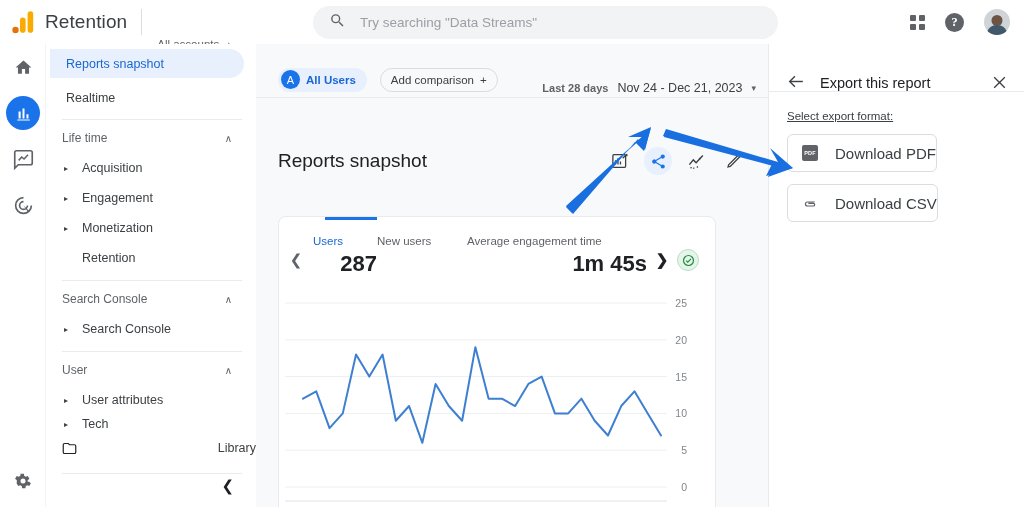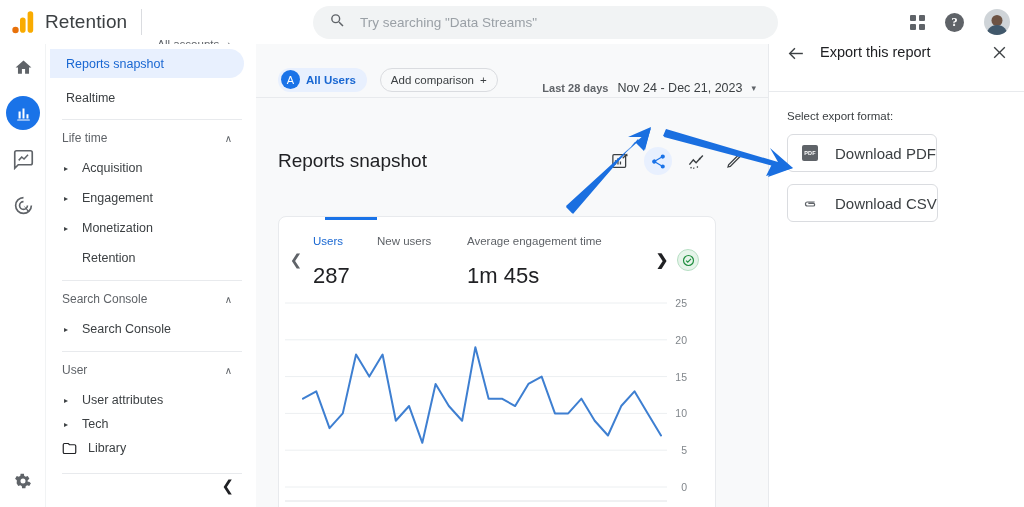--- a/index.html
+++ b/index.html
@@ -86,21 +86,21 @@
     height:30px; padding:0 24px 0 16px; font-size:12px; color:#5f6368; cursor:pointer;
   }
   .nav-section .caret { font-size:10px; color:#5f6368; }
   .nav-sub {
     height:30px; padding-left:18px; display:flex;align-items:center;gap:11px;
     font-size:12.5px; color:#3c4043; cursor:pointer;
   }
   .nav-sub .tri { font-size:8px; color:#3c4043; width:7px; }
   .nav-div { height:1px; background:#e8eaed; margin:7px 14px 3px 16px; }
   .nav-lib { height:30px; padding-left:16px; display:flex;align-items:center;gap:11px;
-    font-size:12.5px; color:#3c4043; cursor:pointer; }
+    font-size:12.5px; color:#3c4043; cursor:pointer;justify-content:space-between; }
   .collapse-btn { position:absolute; right:22px; bottom:12px; cursor:pointer; color:#202124; font-size:15px; }
 
   
   .main {
     position:absolute; left:256px; top:44px; width:512px; height:463px;
     background:#f8f9fa; overflow:hidden;
   }
   .ctrlrow {
     position:absolute; left:0; top:18px; width:512px; height:36px;
     display:flex; align-items:center; padding-left:22px;
@@ -135,46 +135,46 @@
   
   .card {
     position:absolute; left:22px; top:172px; width:438px; height:325px;
     background:#fff; border:1px solid #e8eaed; border-radius:8px; overflow:hidden;
   }
   .tabbar-ind { position:absolute; left:46px; top:0; width:52px; height:3px; background:#1a73e8; }
   .metrics { position:absolute; left:0; top:14px; width:438px; height:58px; display:flex; align-items:flex-start; }
   .mchev-l { width:34px; display:flex;justify-content:center; padding-top:20px; color:#5f6368; font-size:15px; cursor:pointer; }
   .metric { padding-top:4px; }
   .metric .mlabel { font-size:11.5px; color:#5f6368; white-space:nowrap; }
-  .metric .mvalue { font-size:22px; color:#202124; margin-top:16px; font-weight:400; white-space:nowrap; }
+  .metric .mvalue { font-size:22px; color:#202124; margin-top:4px; font-weight:700; white-space:nowrap;text-align:right; }
   .metric.active .mlabel { color:#1967d2; }
   .metric.m1 { width:64px; }
   .metric.m2 { width:90px; }
   .metric.m3 { width:180px; }
   .mchev-r { width:30px; display:flex;justify-content:center; padding-top:20px; color:#202124; font-size:15px; font-weight:bold; cursor:pointer; }
   .mcheck {
     width:22px;height:22px;border-radius:50%;border:1px solid #b7dfc4;background:#e6f4ea;
     display:flex;align-items:center;justify-content:center; margin-top:18px;
   }
 
   .chartbox { position:absolute; left:0; top:78px; width:438px; height:240px; }
 
   
   .panel {
     position:absolute; left:768px; top:44px; width:256px; height:463px;
     background:#fff; border-left:1px solid #e8eaed;
   }
   .panel-head {
-    height:48px; display:flex;align-items:flex-start; gap:14px; padding-left:18px;
+    height:48px; display:flex;align-items:flex-end; gap:14px; padding-left:18px;
     border-bottom:1px solid #e8eaed;
   }
   .panel-head .ptitle { font-size:14.5px; color:#202124; }
   .panel-head .back, .panel-head .close { cursor:pointer; color:#5f6368; display:flex; }
   .panel-head .close { margin-left:auto; margin-right:16px; }
-  .panel-sub { font-size:11.5px; color:#3c4043; padding:18px 0 0 18px; }
+  .panel-sub { font-size:11.5px; color:#3c4043; padding:18px 0 0 18px;text-decoration:underline; }
   .optbtn {
     margin:12px 18px 0 18px; height:38px; border:1px solid #dadce0; border-radius:6px;
     display:flex;align-items:center;gap:17px; padding-left:14px; cursor:pointer; background:#fff;
   }
   .optbtn .olbl { font-size:15px; color:#3c4043; }
   .pdf-badge {
     width:16px;height:16px;background:#5f6368;border-radius:2px;color:#fff;
     font-size:5.5px;font-weight:bold;display:flex;align-items:center;justify-content:center;
     letter-spacing:.2px;
   }

